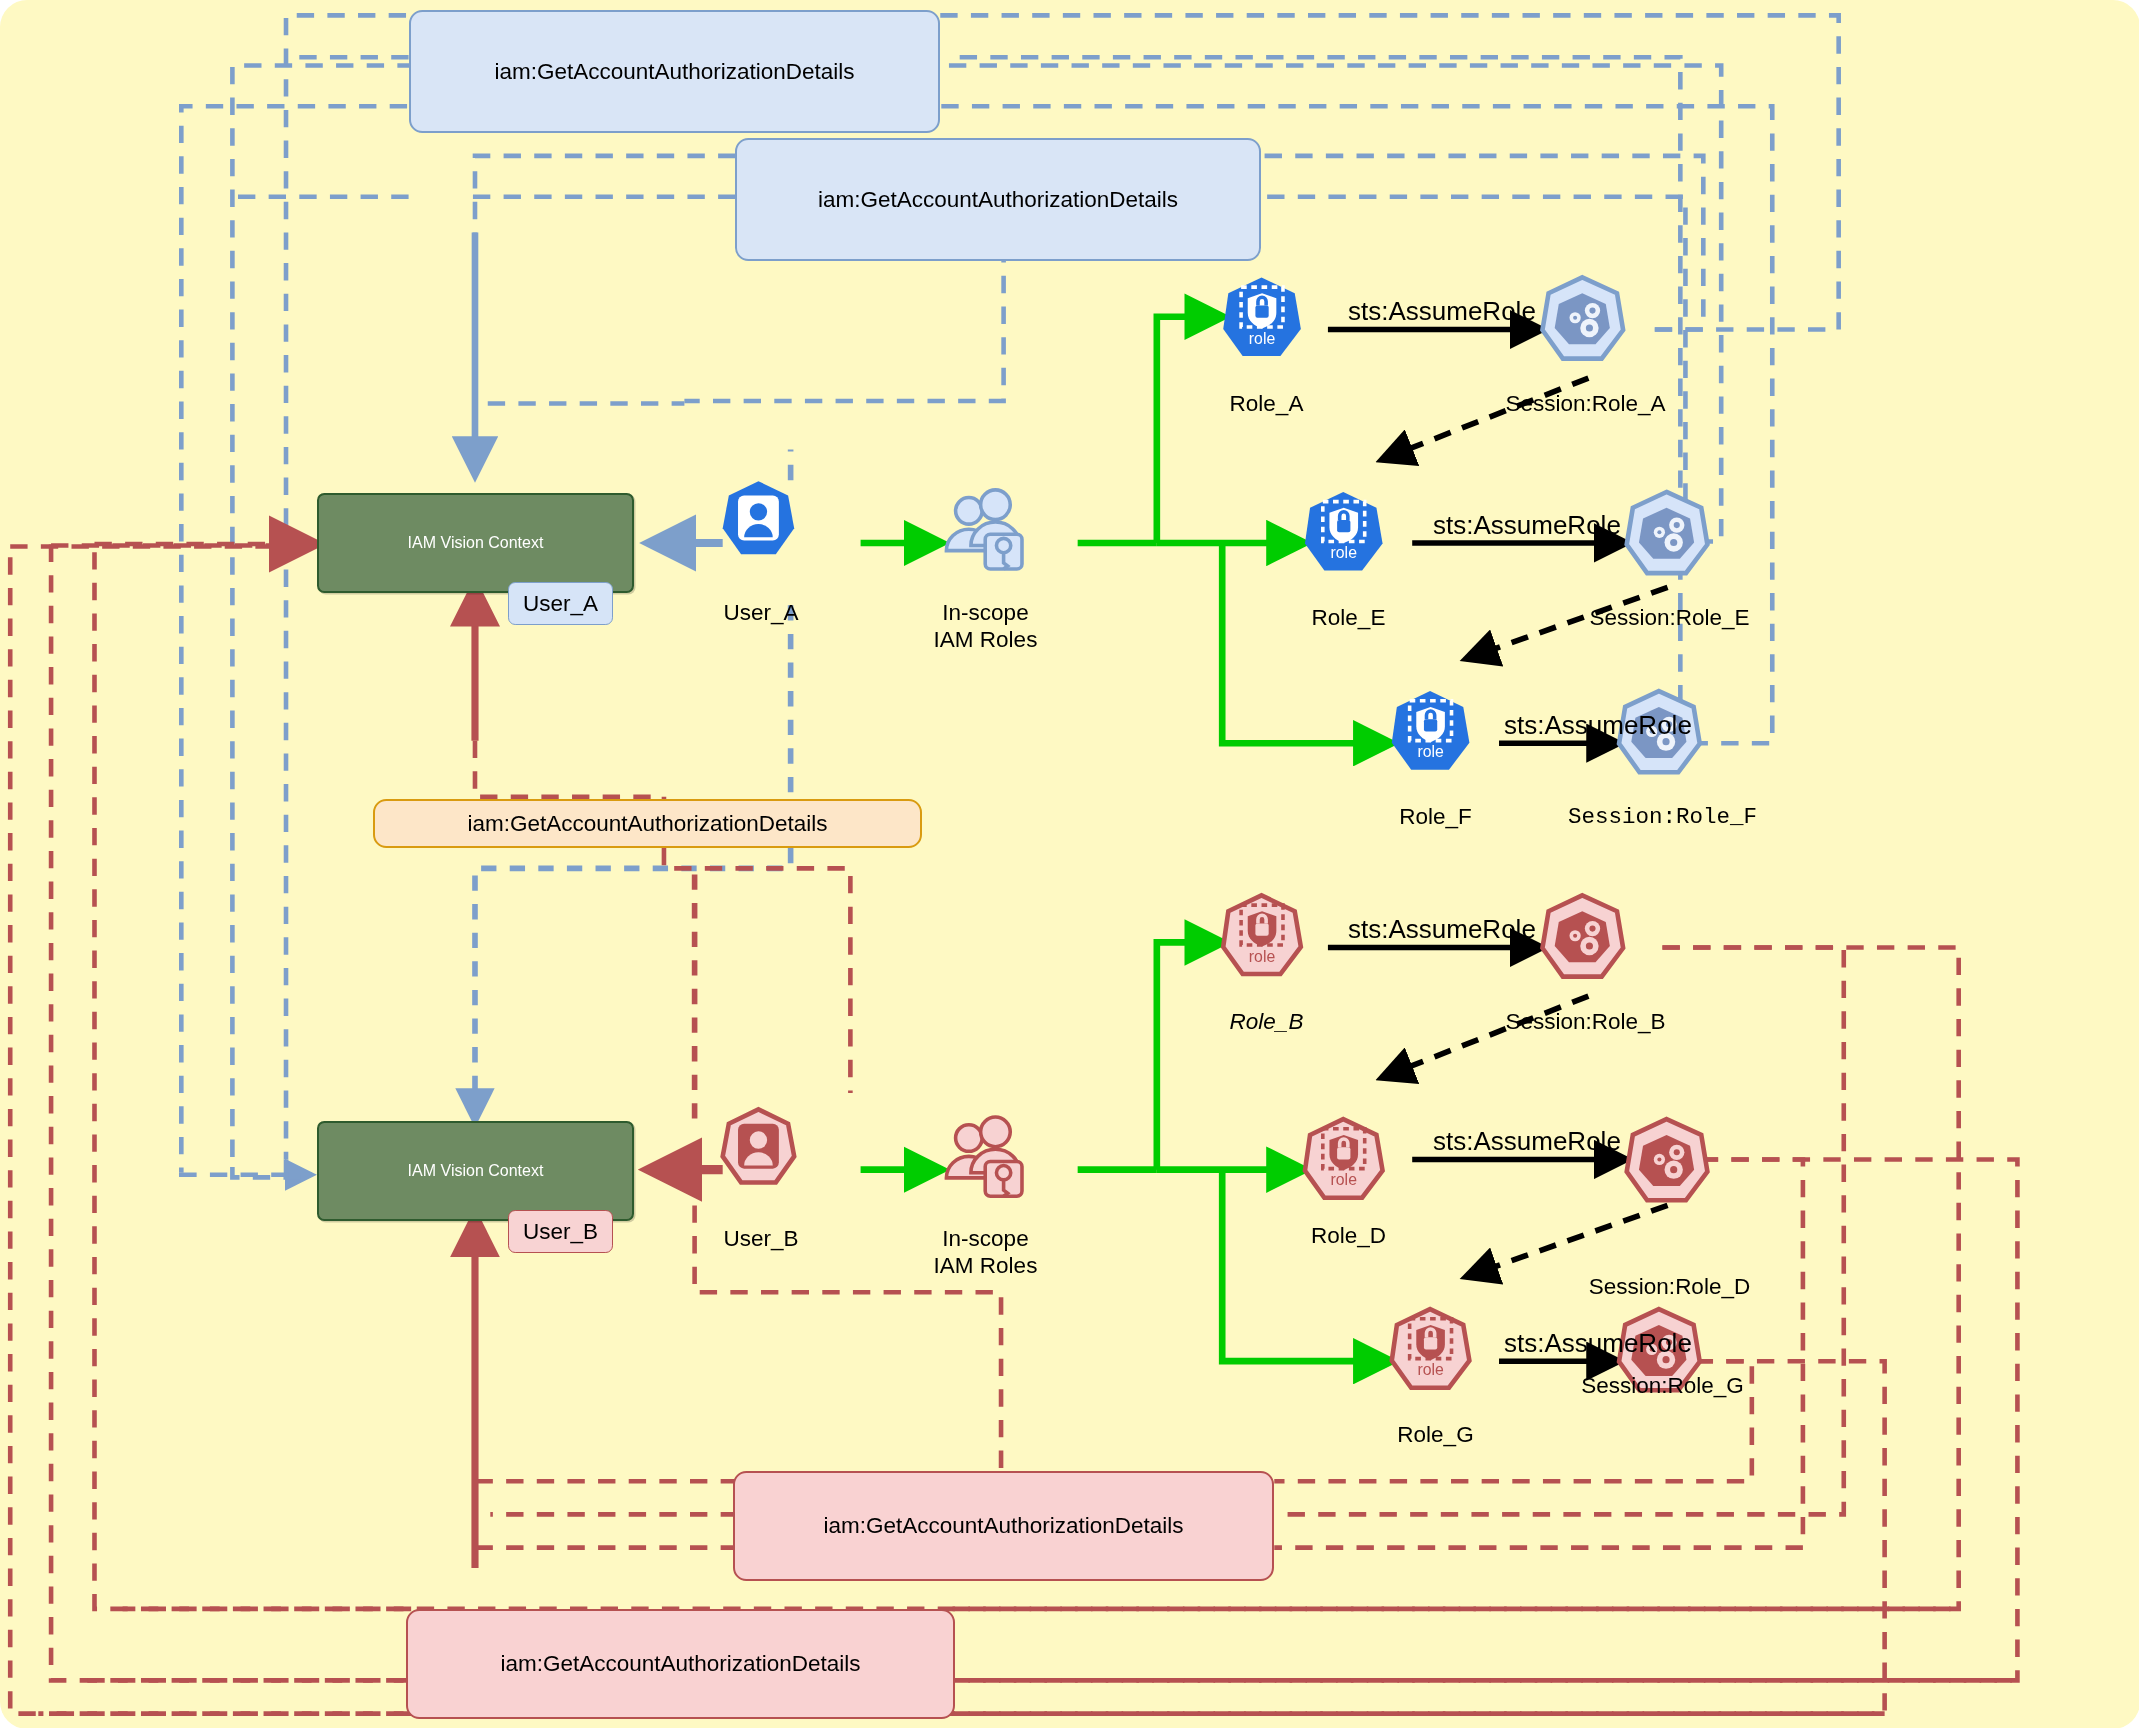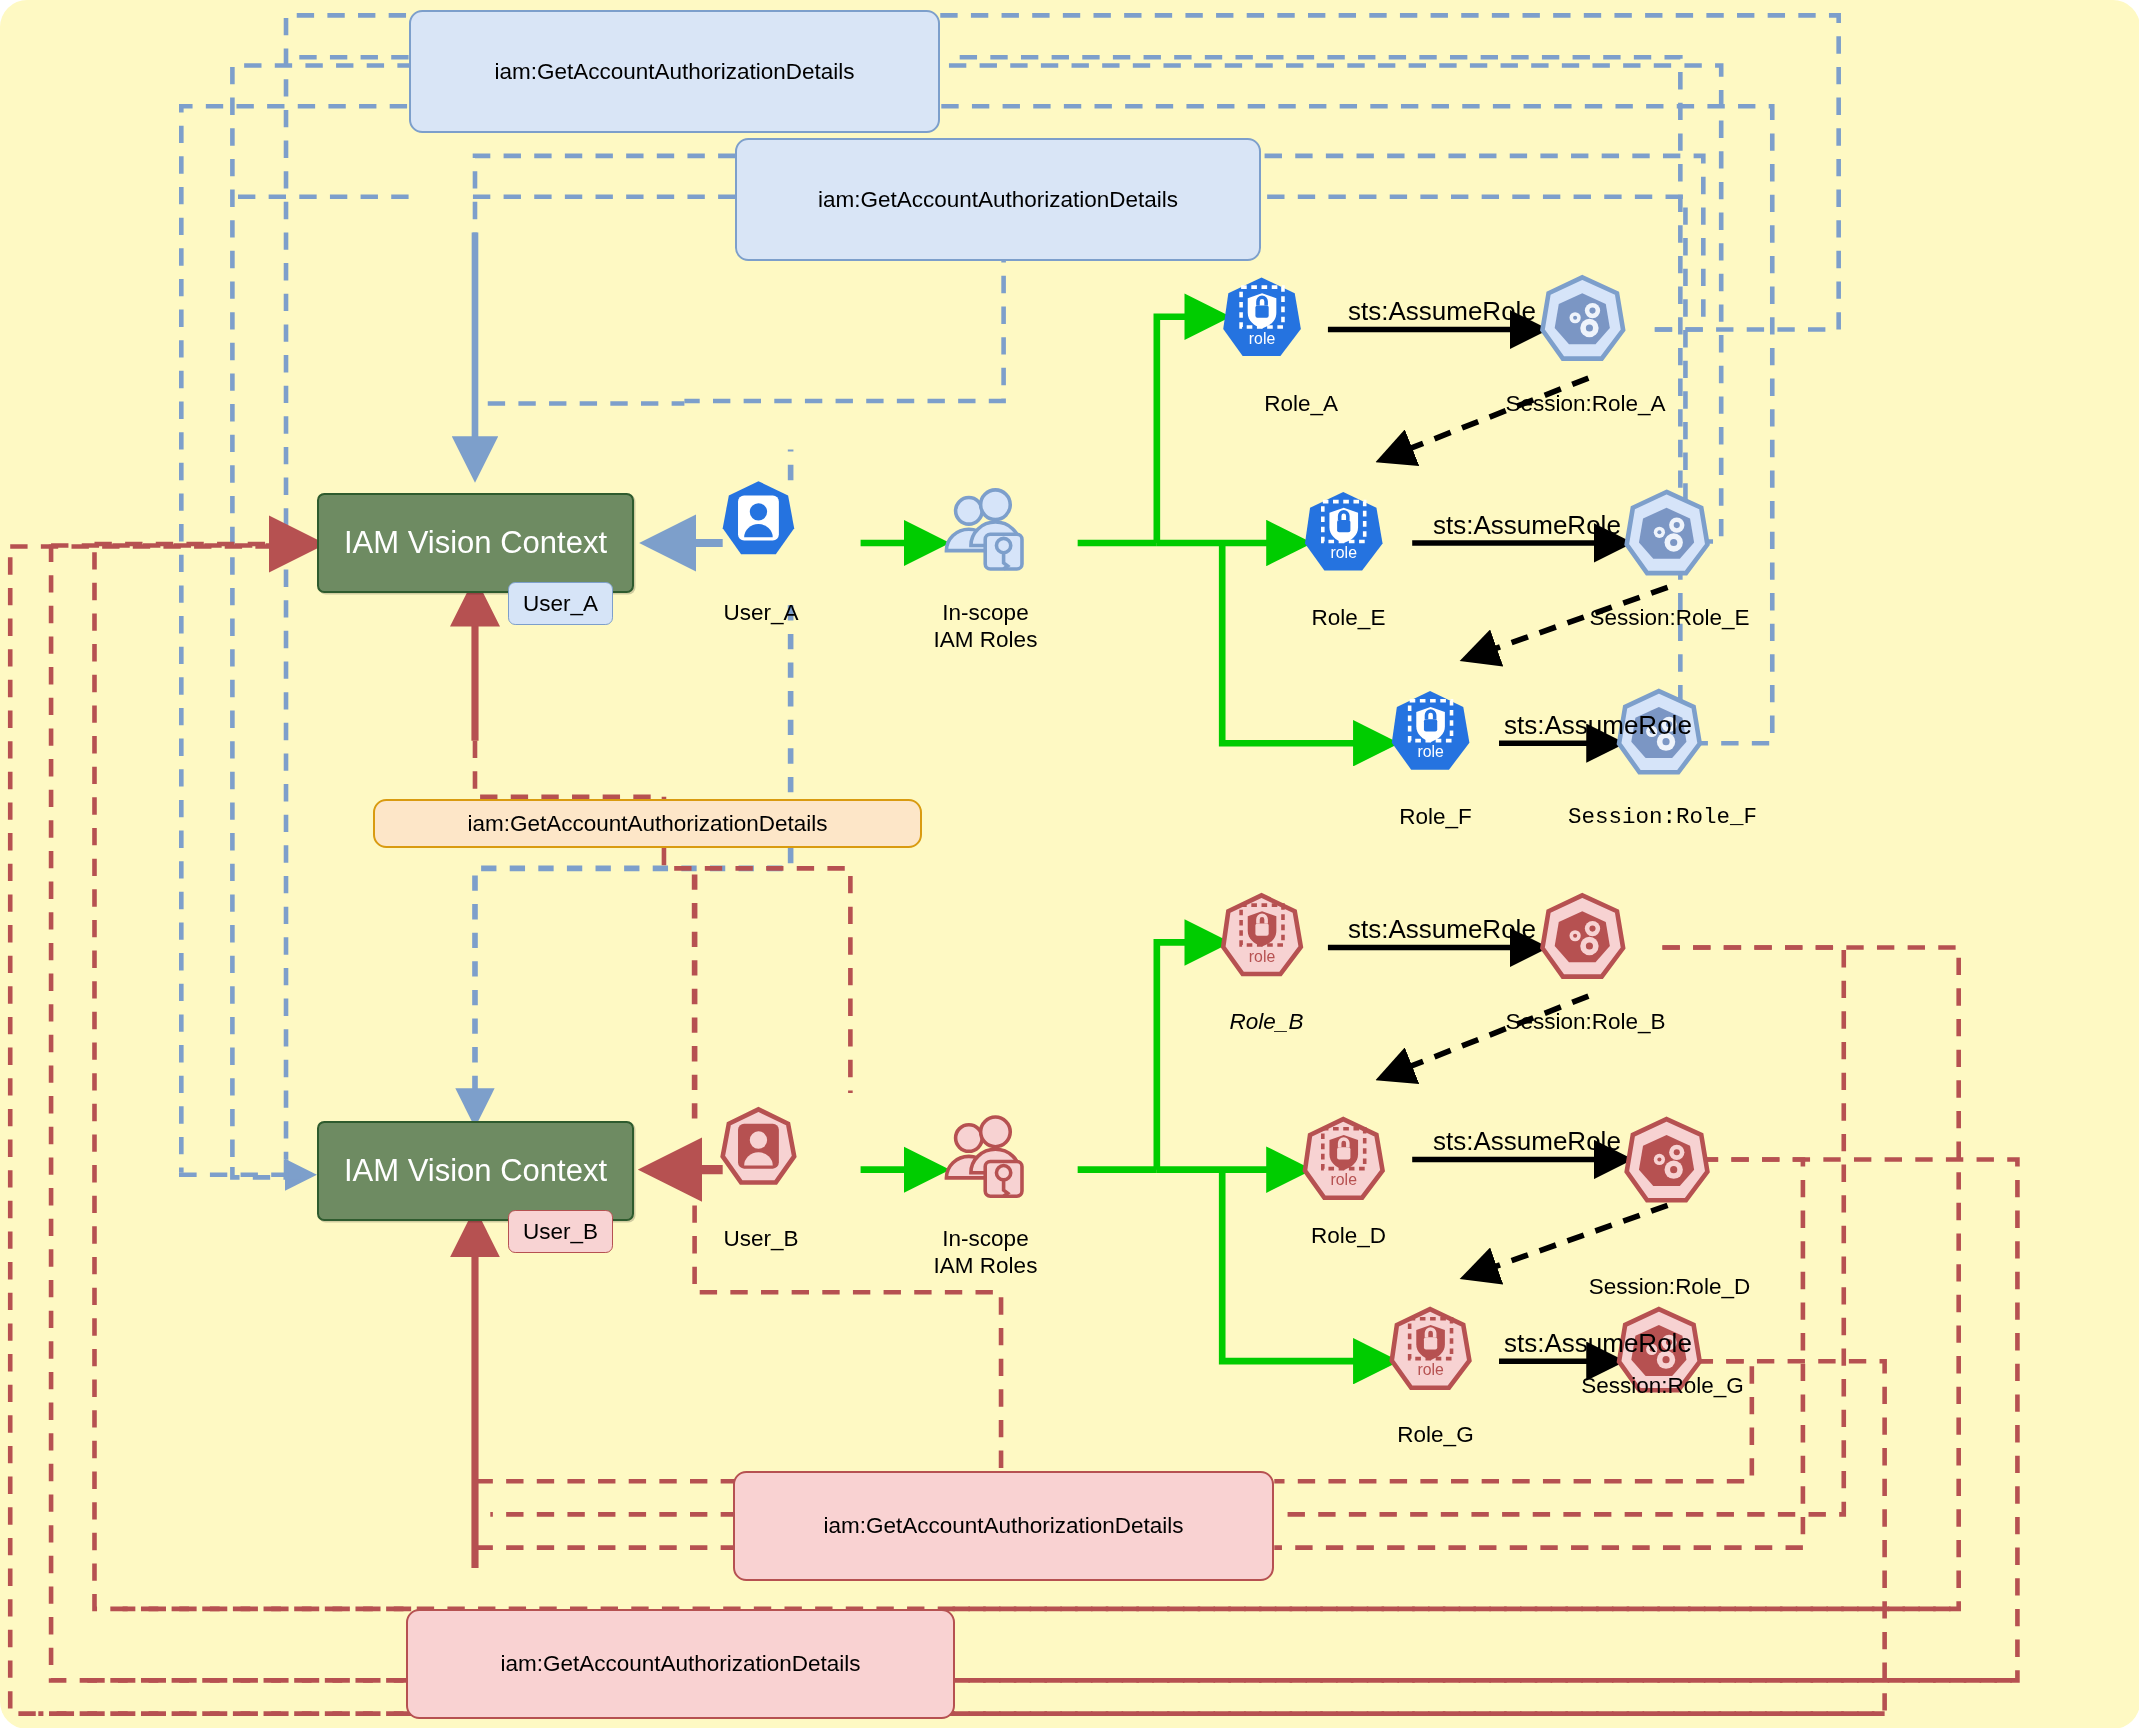--- a/index.html
+++ b/index.html
@@ -11,21 +11,21 @@
     font-family:"Liberation Sans", sans-serif;font-size:22.5px;line-height:1.18;
     white-space:pre;pointer-events:none;
   }
   .edgelabel{
     position:absolute;text-align:center;color:#000;
     font-family:"Liberation Sans", sans-serif;font-size:26px;white-space:nowrap;
   }
   .ctxbox{
     position:absolute;box-sizing:border-box;
     background:#6E8B62;border:2px solid #2E5B2E;border-radius:7.2px;
-    color:#ffffff;font-size:31px;display:flex;align-items:center;justify-content:center;
+    color:#ffffff;font-size:16px;display:flex;align-items:center;justify-content:center;
     box-shadow:1.5px 1.5px 0 rgba(0,0,0,.18);
   }
   .badge{
     position:absolute;box-sizing:border-box;border-radius:7.2px;
     display:flex;align-items:center;justify-content:center;
     font-size:22.5px;color:#000;
   }
   .badge.blue{background:#d6e4f7;border:1.5px solid #7d9fcb;}
   .badge.red{background:#f8d3d3;border:1.5px solid #b65151;}
   .callout{
@@ -281,21 +281,21 @@
   <div class="ctxbox" style="left:317px;top:493px;width:317px;height:100px;">IAM Vision Context</div>
   <div class="badge blue" style="left:508px;top:582px;width:105px;height:43px;">User_A</div>
 
   <div class="ctxbox" style="left:317px;top:1121px;width:317px;height:100px;">IAM Vision Context</div>
   <div class="badge red" style="left:508px;top:1210px;width:105px;height:43px;">User_B</div>
 
   <div class="nodelabel" style="left:697px;top:600px;width:128px;">User_A</div>
   <div class="nodelabel" style="left:914px;top:600px;width:143px;">In-scope
 IAM Roles</div>
 
-  <div class="nodelabel" style="left:1195px;top:391px;width:143px;text-align:right;">Role_A</div>
+  <div class="nodelabel" style="left:1195px;top:391px;width:143px;">Role_A</div>
   <div class="nodelabel" style="left:1458px;top:391px;width:255px;">Session:Role_A</div>
   <div class="nodelabel" style="left:1277px;top:605px;width:143px;">Role_E</div>
   <div class="nodelabel" style="left:1542px;top:605px;width:255px;">Session:Role_E</div>
   <div class="nodelabel" style="left:1364px;top:804px;width:143px;">Role_F</div>
   <div class="nodelabel" style="left:1535px;top:804px;width:255px;font-family:Liberation Mono, monospace;">Session:Role_F</div>
 
   <div class="edgelabel" style="left:1348px;top:296px;">sts:AssumeRole</div>
   <div class="edgelabel" style="left:1433px;top:510px;">sts:AssumeRole</div>
   <div class="edgelabel" style="left:1504px;top:710px;">sts:AssumeRole</div>
 

